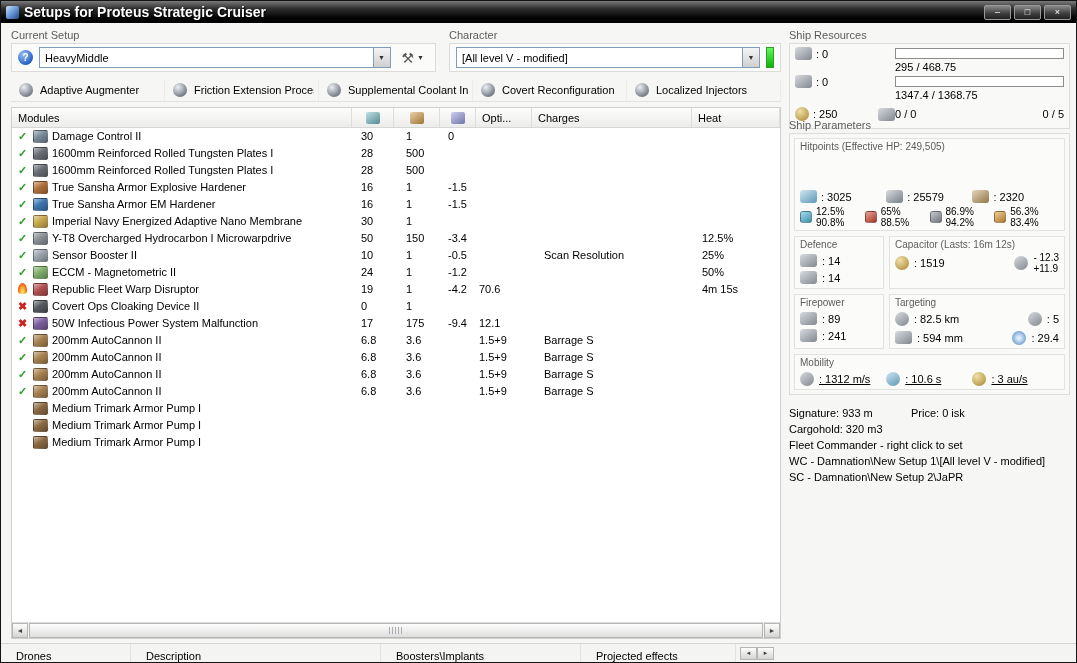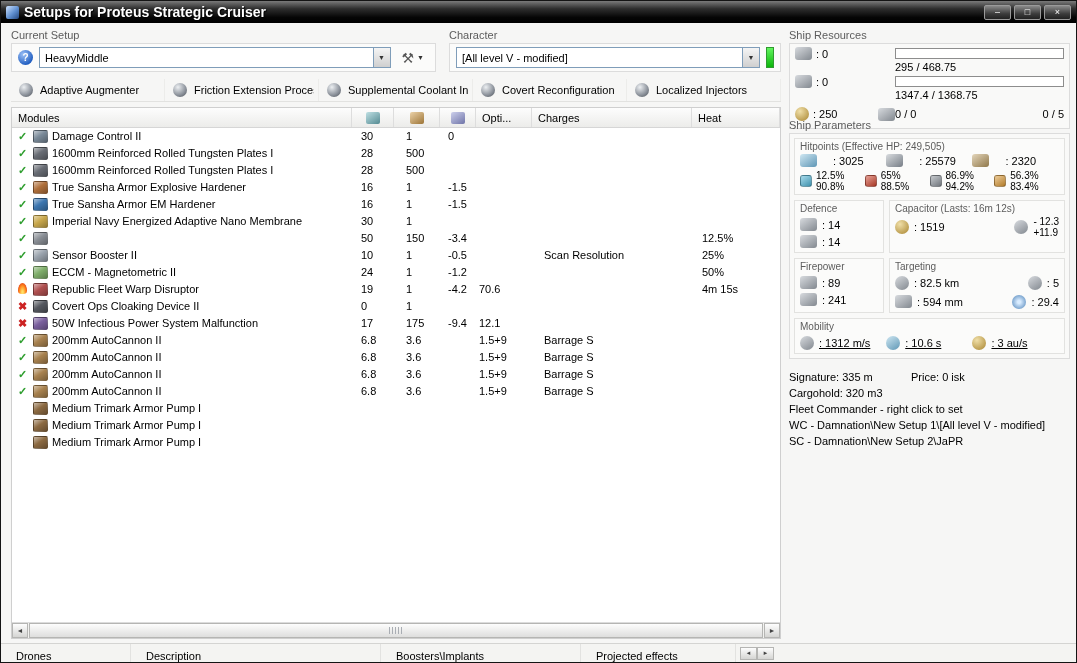--- a/index.html
+++ b/index.html
@@ -107,21 +107,21 @@
   .i-struct{background:linear-gradient(145deg,#e4d6bb,#8f7749);}
   .i-cap{background:radial-gradient(circle at 35% 30%,#f0dfa8,#a8842e);}
   .i-sensor{background:radial-gradient(circle at 50% 50%,#d9ecff 15%,#4a7fb5);}
   .r-chip{width:12px;height:12px;border-radius:3px;flex:none;border:1px solid rgba(0,0,0,.25);}
 
   .param-group{position:absolute;left:788px;top:118px;width:281px;}
   .param-box{border:1px solid #dcdcdc;background:#f9f9f8;padding:4px;}
   .sub{border:1px solid #e2e2e0;background:#fbfbfa;padding:2px 5px;margin-bottom:5px;}
   .sub-label{color:#5c5c5c;font-size:10px;margin-bottom:2px;white-space:nowrap;}
   .hp-row{display:flex;margin-bottom:3px;}
-  .hp-item{display:flex;align-items:center;gap:16px;width:33.3%;}
+  .hp-item{display:flex;align-items:center;gap:4px;width:33.3%;margin-top:36px;}
   .resist-row{display:flex;}
   .resist{display:flex;align-items:center;gap:4px;width:25%;}
   .rv{display:flex;flex-direction:column;font-size:10px;line-height:11px;}
   .row2{display:flex;gap:5px;}
   .sub.narrow{width:90px;flex:none;margin-bottom:0;}
   .sub.wide{flex:1;margin-bottom:0;}
   .row2{margin-bottom:5px;}
   .pv{display:flex;align-items:center;gap:5px;height:17px;white-space:nowrap;}
   .tgt-grid{display:grid;grid-template-columns:96px 1fr;row-gap:2px;}
   .mob-row{display:flex;}
@@ -290,20 +290,21 @@
           <div class="c-pg">1</div>
           <div class="c-cap"></div>
           <div class="c-opti"></div>
           <div class="c-charges"></div>
           <div class="c-heat"></div>
         </div>
         <div class="mrow">
           <div class="m-name">
             <span class="m-status st-ok">✓</span>
             <span class="m-icon" style="background: linear-gradient(145deg, rgba(255, 255, 255, 0.55), rgba(255, 255, 255, 0) 45%, rgba(0, 0, 0, 0.28)), rgb(138, 143, 150);"></span>
+            <span>Y-T8 Overcharged Hydrocarbon I Microwarpdrive</span>
           </div>
           <div class="c-cpu">50</div>
           <div class="c-pg">150</div>
           <div class="c-cap">-3.4</div>
           <div class="c-opti"></div>
           <div class="c-charges"></div>
           <div class="c-heat">12.5%</div>
         </div>
         <div class="mrow">
           <div class="m-name">
@@ -647,21 +648,21 @@
           <div class="pv">
               <span class="p-icon rnd i-cap"></span>
               <span>: 3 au/s</span>
             </div>
         </div>
       </div>
     </div>
 
     <div class="info">
       <div class="info-line1">
-        <span class="info-sig">Signature: 335 m</span>
+        <span class="info-sig">Signature: 933 m</span>
         <span>Price: 0 isk</span>
       </div>
       <div>Cargohold: 320 m3</div>
       <div>Fleet Commander - right click to set</div>
       <div>WC - Damnation\New Setup 1\[All level V - modified]</div>
       <div>SC - Damnation\New Setup 2\JaPR</div>
     </div>
   </div>
 
   <div class="bottom-bar">

